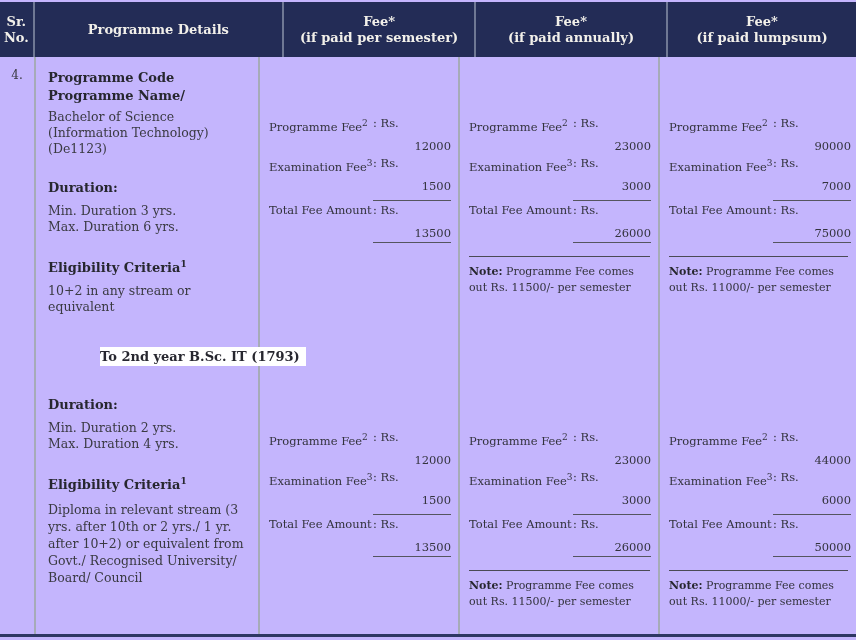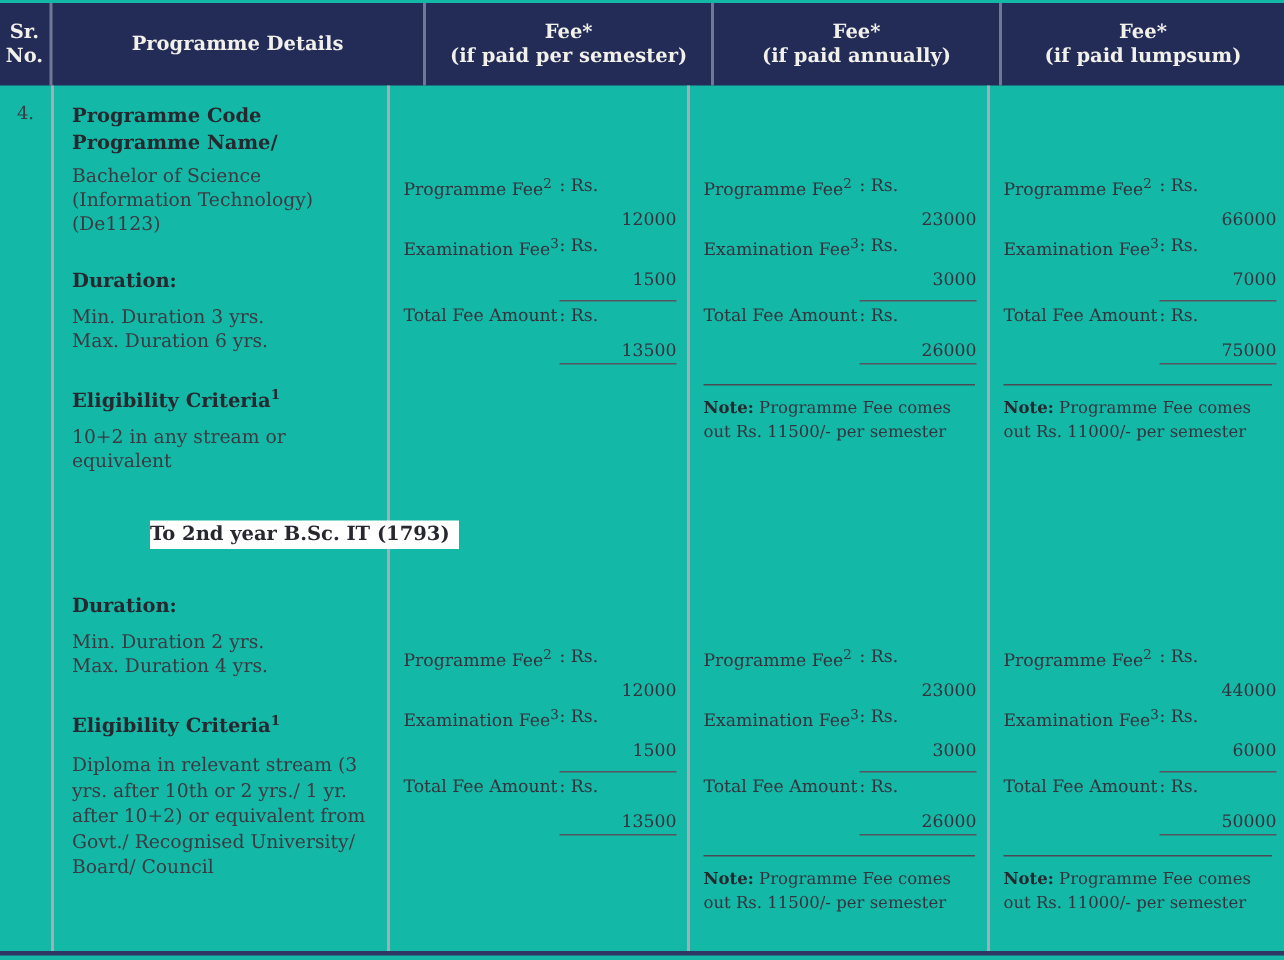--- a/index.html
+++ b/index.html
@@ -1,19 +1,19 @@
 <!DOCTYPE html>
 <html><head>
 <meta charset="utf-8">
 <style>
   * { margin:0; padding:0; box-sizing:border-box; }
   html,body { background:#ffffff; }
   .page {
     position:relative; width:856px; height:640px;
-    background:#14b8a6; overflow:hidden;
+    background:#c4b5fd; overflow:hidden;
     font-family:"DejaVu Serif", serif;
     color:#3a3a42;
   }
   
   .thead { display:flex; height:55px; background:#232c56; margin-top:2px; }
   .th {
     color:#f2f0ea; font-weight:bold; font-size:13px; line-height:16px;
     display:flex; flex-direction:column; justify-content:center; align-items:center;
     text-align:center; border-right:2px solid #6f7894;
   }
@@ -207,21 +207,21 @@
         </div>
         <div class="note"><b>Note:</b> <span>Programme Fee comes out Rs. 11500/- per semester</span></div>
       </div>
     </div>
 
     <div class="td td-fee td-fee3">
       <div class="fee-block fb-top1">
         <div class="fee-line">
           <span class="fee-label"><span>Programme Fee</span><sup>2</sup></span>
           <span class="fee-rs">: Rs.</span>
-          <span class="fee-amt">66000</span>
+          <span class="fee-amt">90000</span>
         </div>
         <div class="fee-line">
           <span class="fee-label"><span>Examination Fee</span><sup>3</sup></span>
           <span class="fee-rs">: Rs.</span>
           <span class="fee-amt">7000</span>
         </div>
         <div class="fee-total">
           <span class="fee-label">Total Fee Amount</span>
           <span class="total-box">
             <span class="fee-rs">: Rs.</span>

